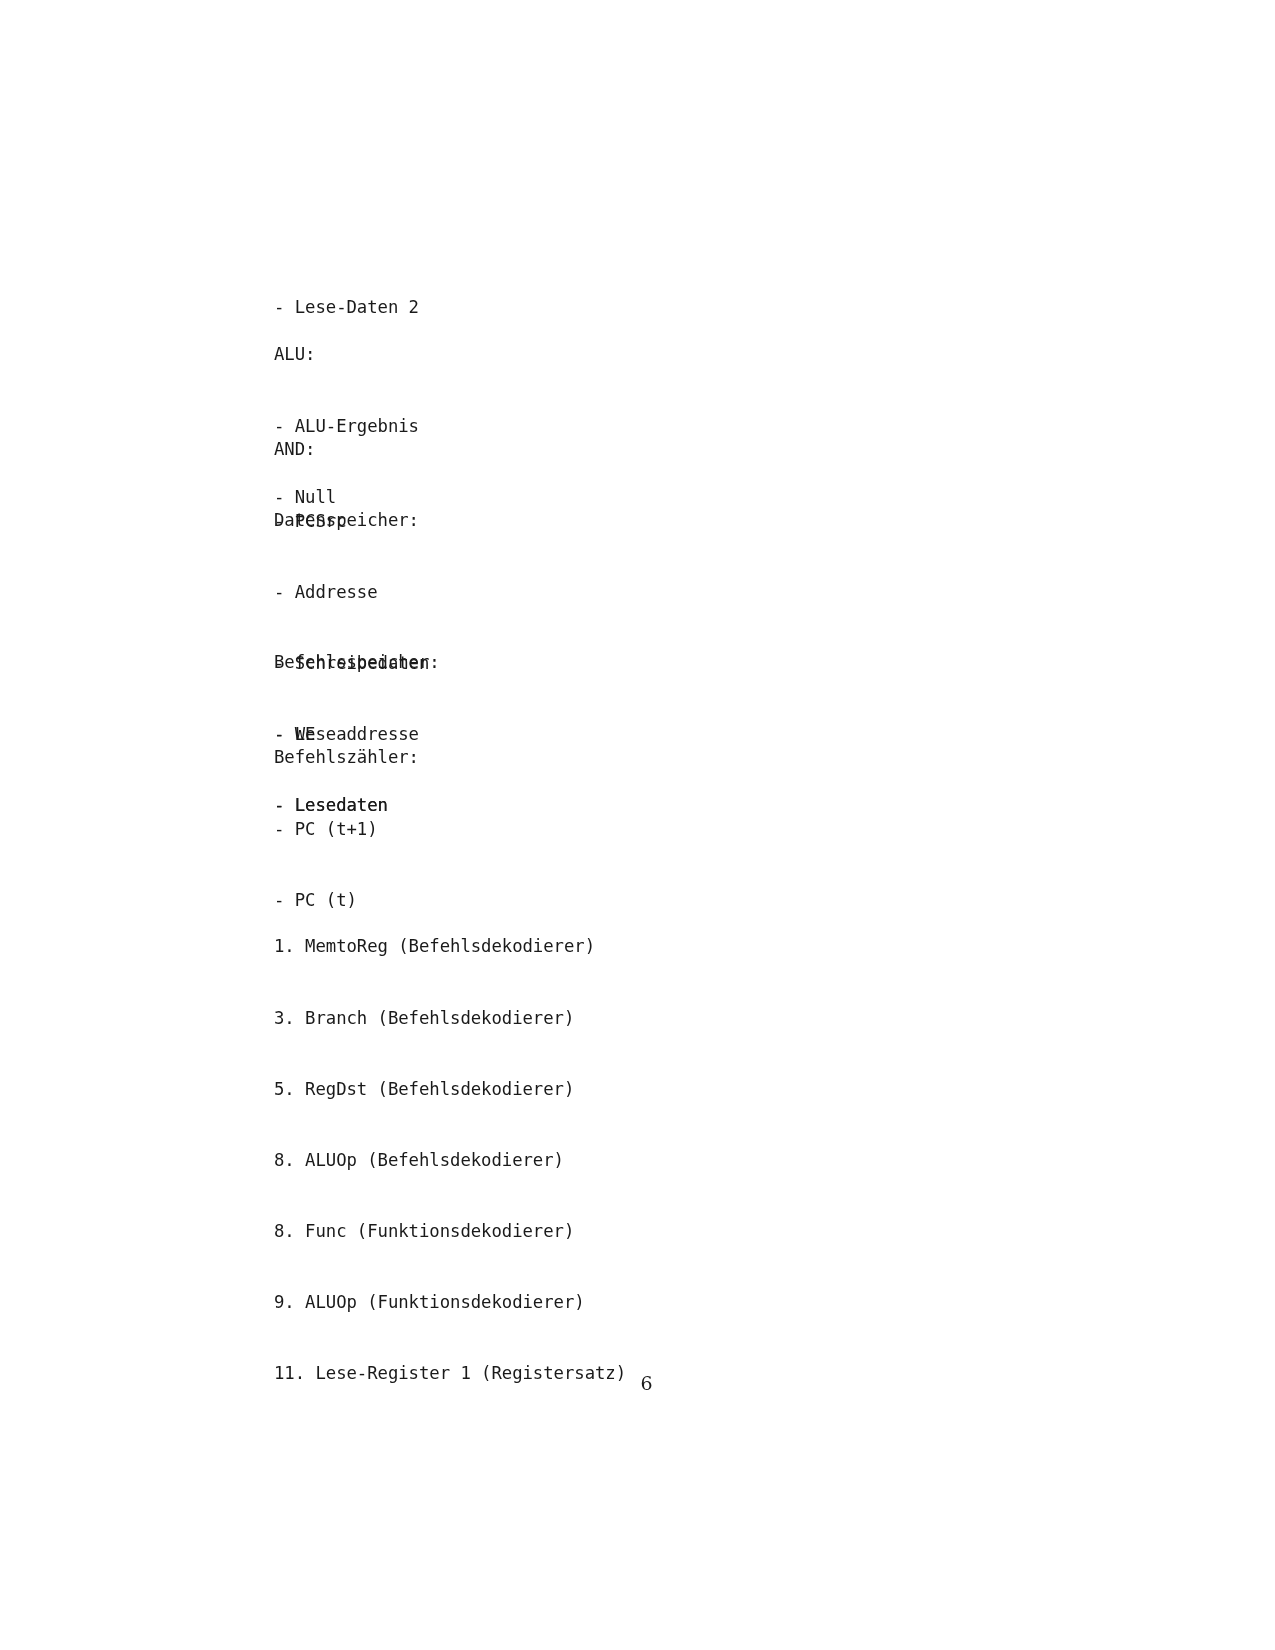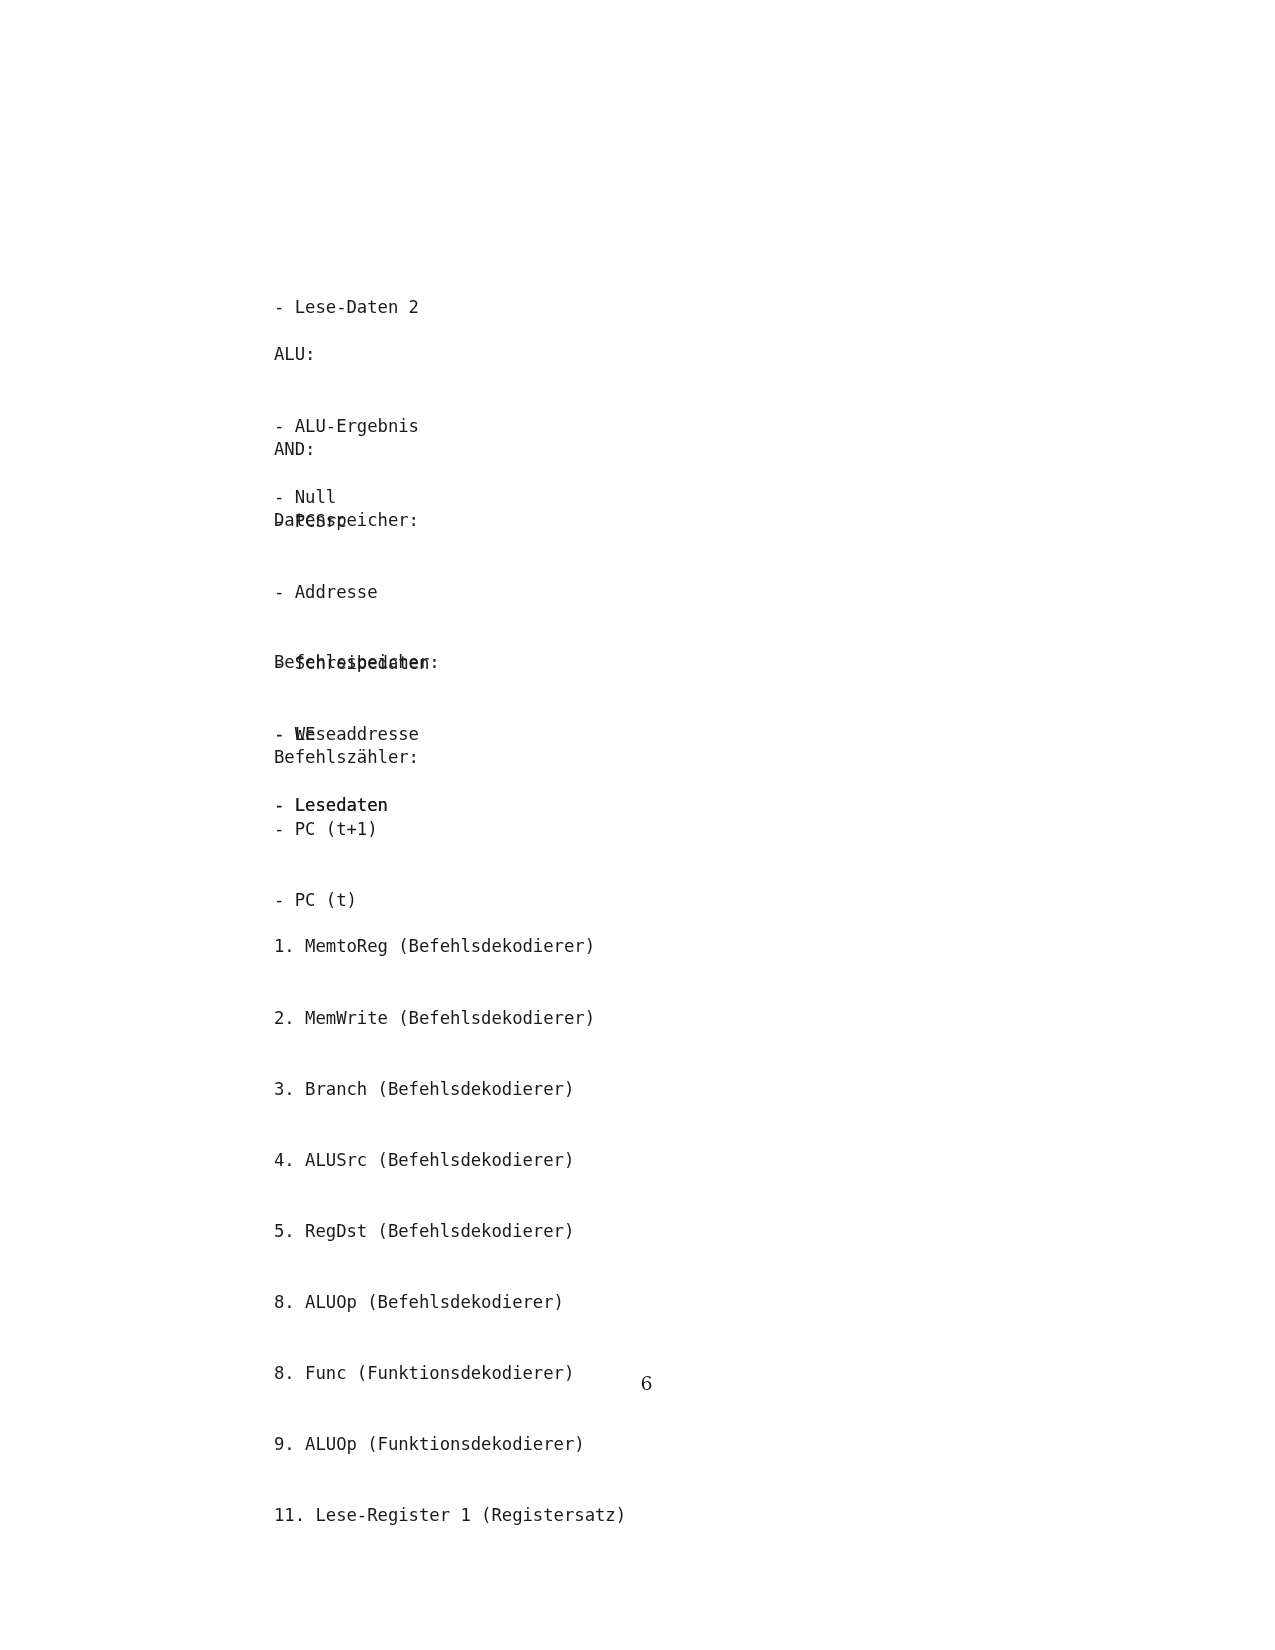--- a/index.html
+++ b/index.html
@@ -62,23 +62,21 @@
 
   <div class="mono" style="top:699px;">
     <div class="line">Befehlszähler:</div>
     <div class="line">- PC (t+1)</div>
     <div class="line">- PC (t)</div>
   </div>
 
 
   <div class="mono" style="top:888px;">
     <div class="line">1. MemtoReg (Befehlsdekodierer)</div>
-    <div class="line">2. MemWrite (Befehlsdekodierer)</div>
     <div class="line">3. Branch (Befehlsdekodierer)</div>
-    <div class="line">4. ALUSrc (Befehlsdekodierer)</div>
     <div class="line">5. RegDst (Befehlsdekodierer)</div>
     <div class="line">8. ALUOp (Befehlsdekodierer)</div>
     <div class="line">8. Func (Funktionsdekodierer)</div>
     <div class="line">9. ALUOp (Funktionsdekodierer)</div>
     <div class="line">11. Lese-Register 1 (Registersatz)</div>
     
     
     
     
     

